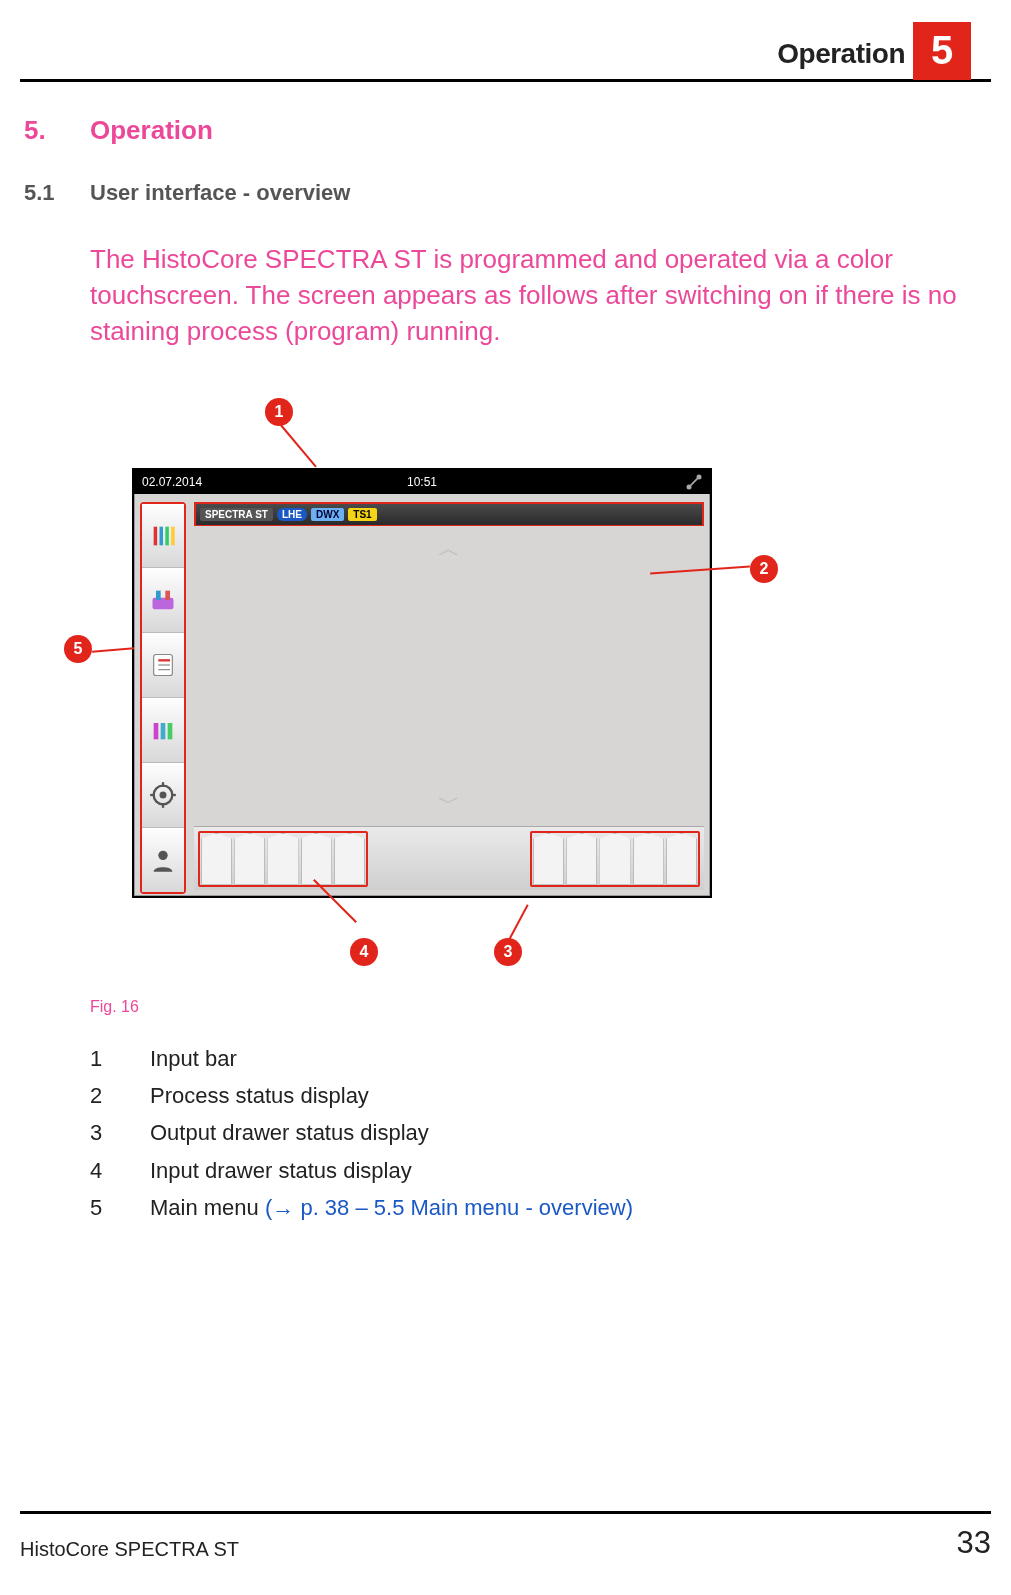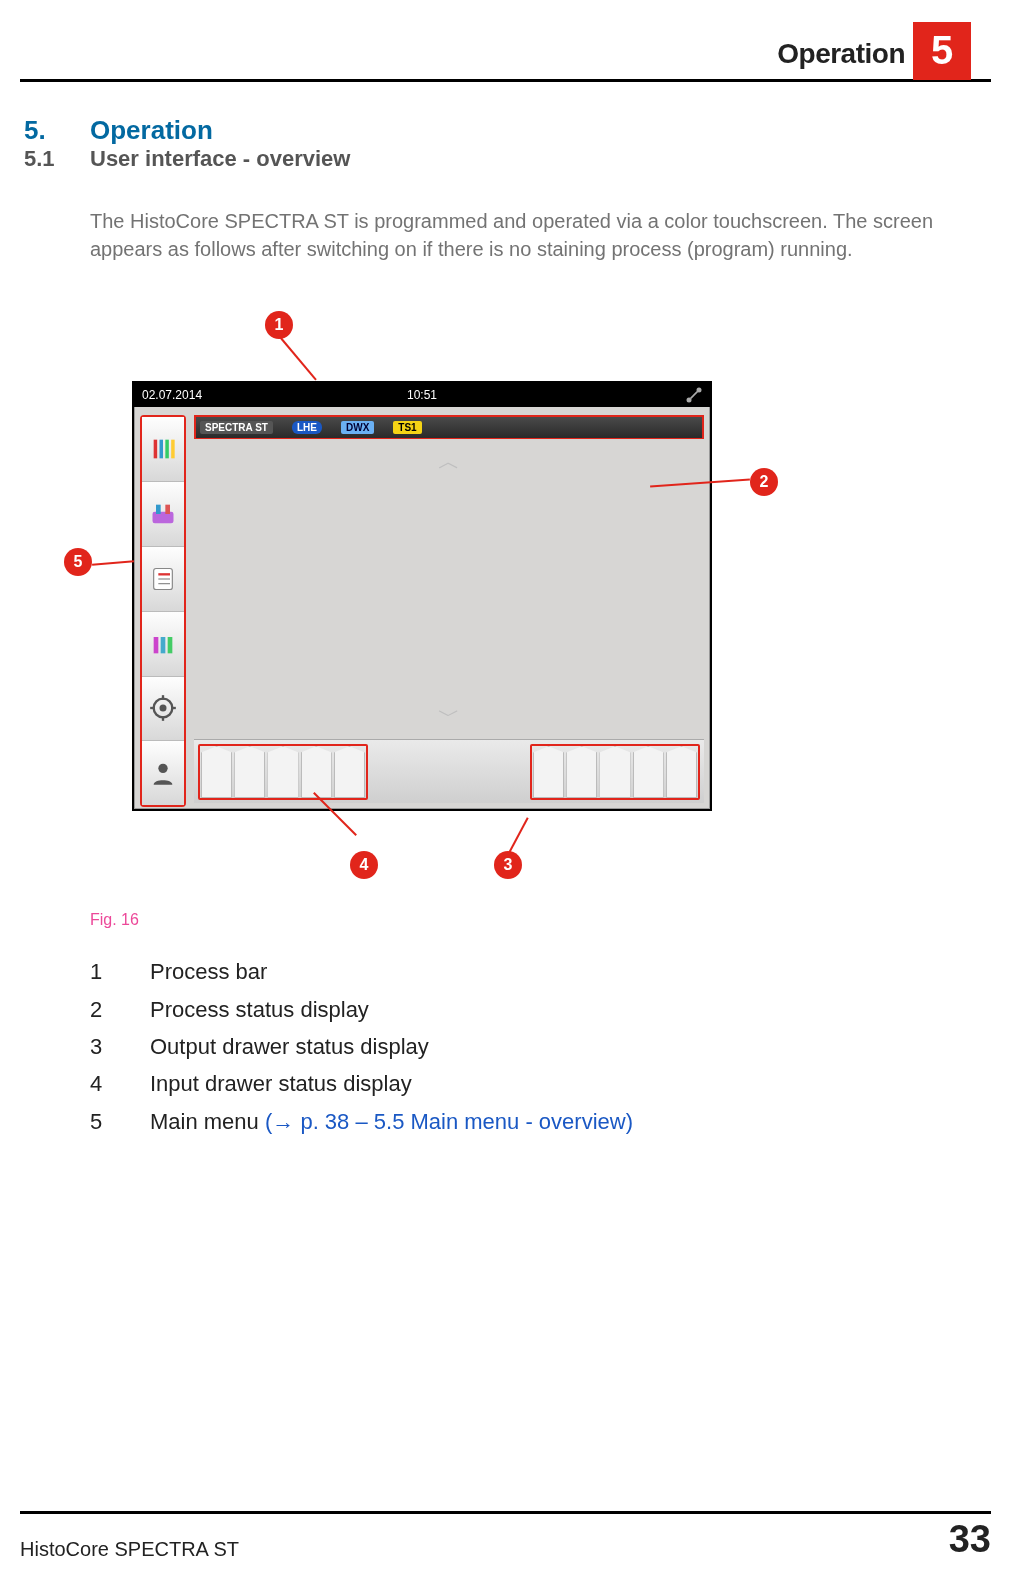--- a/index.html
+++ b/index.html
@@ -28,25 +28,25 @@
     position: absolute;
     right: 20px; top: 0;
     width: 58px; height: 58px;
     background: #e1251b;
     color: #fff;
     font-size: 40px; font-weight: 700;
     text-align: center; line-height: 56px;
   }
   
   .content { position: absolute; top: 115px; left: 24px; right: 24px; }
-  .h-sec   { font-size: 26px; font-weight: 700; color:#0369a1; }
+  .h-sec   { font-size: 26px; font-weight: 700; margin-bottom: 34px; color:#ec4899; }
   .h-sec .num { display:inline-block; width: 66px; }
   .h-sub   { font-size: 22px; font-weight: 700; margin-bottom: 36px; color:#555; }
   .h-sub .num { display:inline-block; width: 66px; }
-  .para    { font-size: 20px; line-height: 1.38; margin-left: 66px; margin-bottom: 20px; font-weight:400; color:#737373;}
+  .para    { font-size: 26px; line-height: 1.38; margin-left: 66px; margin-bottom: 20px; font-weight:400; color:#ec4899;}
   .fig-caption { font-size: 16px; margin: 8px 0 24px 66px; color:#ec4899;}
   .legend  { margin-left: 66px; font-size: 22px; line-height: 1.7; }
   .legend .row { display:flex; }
   .legend .n  { width: 60px; }
   .legend .xref { color:#1a58c4; }
 
   
   .figure-wrap { position:relative; width: 760px; height: 590px; margin: 50px 0 0 66px; }
   
   .bubble { position:absolute; width:28px; height:28px; border-radius:50%;
@@ -93,21 +93,21 @@
     display:flex; align-items:center; justify-content:center;
     background:linear-gradient(#fefefe,#d8d8d8);
   }
   .menu-btn:last-child { border-bottom:none; }
   .menu-btn svg { width:28px; height:28px; }
 
   
   .status-strip {
     position:absolute; left:60px; top:32px; right:6px; height:24px;
     background:linear-gradient(#4a4a4a,#2a2a2a);
-    display:flex; align-items:center; gap:19px; padding:0 4px;
+    display:flex; align-items:center; gap:4px; padding:0 4px;
     border:2px solid #e1251b; border-bottom-width:1px;
     font-size:10px; color:#fff;
   }
   .tag { padding:1px 5px; border-radius:2px; font-weight:700; }
   .tag.spectra { background:#555; }
   .tag.lhe { background:#1a58c4;border-radius:6px; }
   .tag.dwx { background:#6ab0f3; color:#003; }
   .tag.ts1 { background:#f5d315; color:#000; }
 
   
@@ -139,21 +139,21 @@
   }
 
   
   .footer-bar {
     position:absolute; left:20px; right:20px; bottom:34px;
     border-top:3px solid #000; height:50px;
     display:flex; align-items:flex-end; justify-content:space-between;
     padding-top:10px;
   }
   .footer-left  { font-size:20px; }
-  .footer-right { font-size:38px; font-weight:700; }
+  .footer-right { font-size:31px; font-weight:400; }
 </style>
 </head>
 <body>
 
 <div class="header-bar">
   <div class="chapter-title">Operation</div>
   <div class="chapter-badge">5</div>
 </div>
 
 <div class="content">
@@ -271,21 +271,21 @@
         </div>
       </div>
     </div>
   </div>
 
   <div class="fig-caption">Fig. 16</div>
 
   <div class="legend">
     <div class="row">
         <span class="n">1</span>
-        <span>Process bar</span>
+        <span>Input bar</span>
       </div>
     <div class="row">
         <span class="n">2</span>
         <span>Process status display</span>
       </div>
     <div class="row">
         <span class="n">3</span>
         <span>Output drawer status display</span>
       </div>
     <div class="row">

